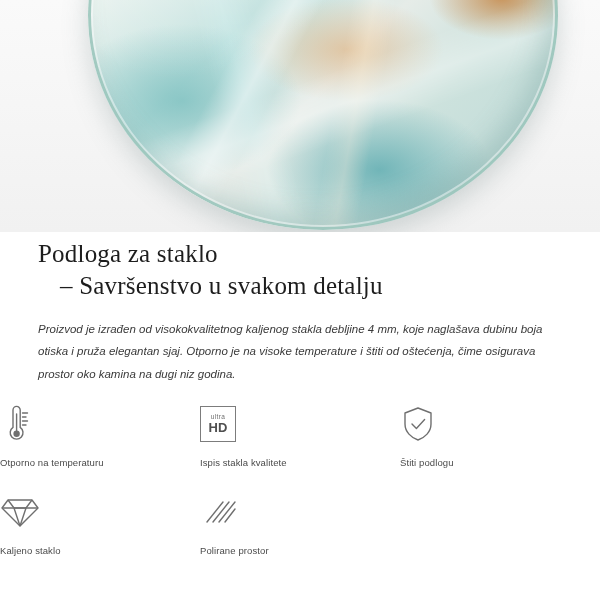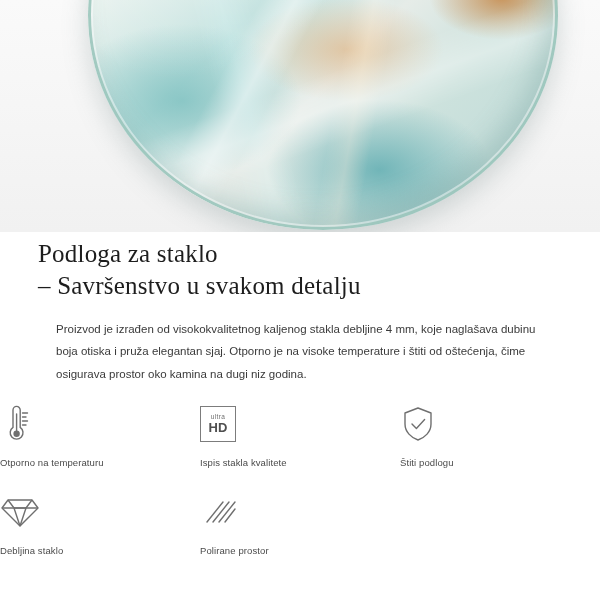--- a/index.html
+++ b/index.html
@@ -103,28 +103,29 @@
   .headline {
     margin: 0;
     padding: 6px 38px 0 38px;
     font-family: "Liberation Serif", serif;
     font-weight: 400;
     font-size: 25px;
     line-height: 1.28;
     color: #1d1d1d;
     letter-spacing: .2px;
   }
-  .headline .line2 { display: block; }
+  .headline .line2 { display: block; margin-left: 22px; }
   .paragraph {
     margin: 16px 0 0 0;
-    padding: 0 56px;
+    padding: 0 38px;
     font-size: 11.5px;
     line-height: 1.95;
     color: #3a3a3a;
     max-width: 530px;
+    font-style: italic;
   }
 
   
   .features {
     position: absolute;
     left: 0;
     top: 396px;
     width: 600px;
     display: flex;
     flex-wrap: wrap;
@@ -239,21 +240,21 @@
     <div class="feature">
       <div class="icon-wrap">
         <svg width="40" height="34" viewBox="0 0 40 34" fill="none" stroke="#6f6f6f" stroke-width="1.4" stroke-linejoin="round">
           <path d="M8 5 H32 L38 13 L20 31 L2 13 Z"></path>
           <path d="M2 13 H38"></path>
           <path d="M8 5 L14 13 L20 31"></path>
           <path d="M32 5 L26 13 L20 31"></path>
           <path d="M14 13 H26"></path>
         </svg>
       </div>
-      <div class="caption">Debljina staklo</div>
+      <div class="caption">Kaljeno staklo</div>
     </div>
 
     <div class="feature">
       <div class="icon-wrap">
         <svg width="38" height="34" viewBox="0 0 38 34" fill="none" stroke="#6f6f6f" stroke-width="1.4" stroke-linecap="round">
           <path d="M7 27 L23 7"></path>
           <path d="M13 27 L29 7"></path>
           <path d="M19 27 L35 7"></path>
           <path d="M2 27 L18 7" opacity="0"></path>
           <path d="M25 27 L35 14"></path>

